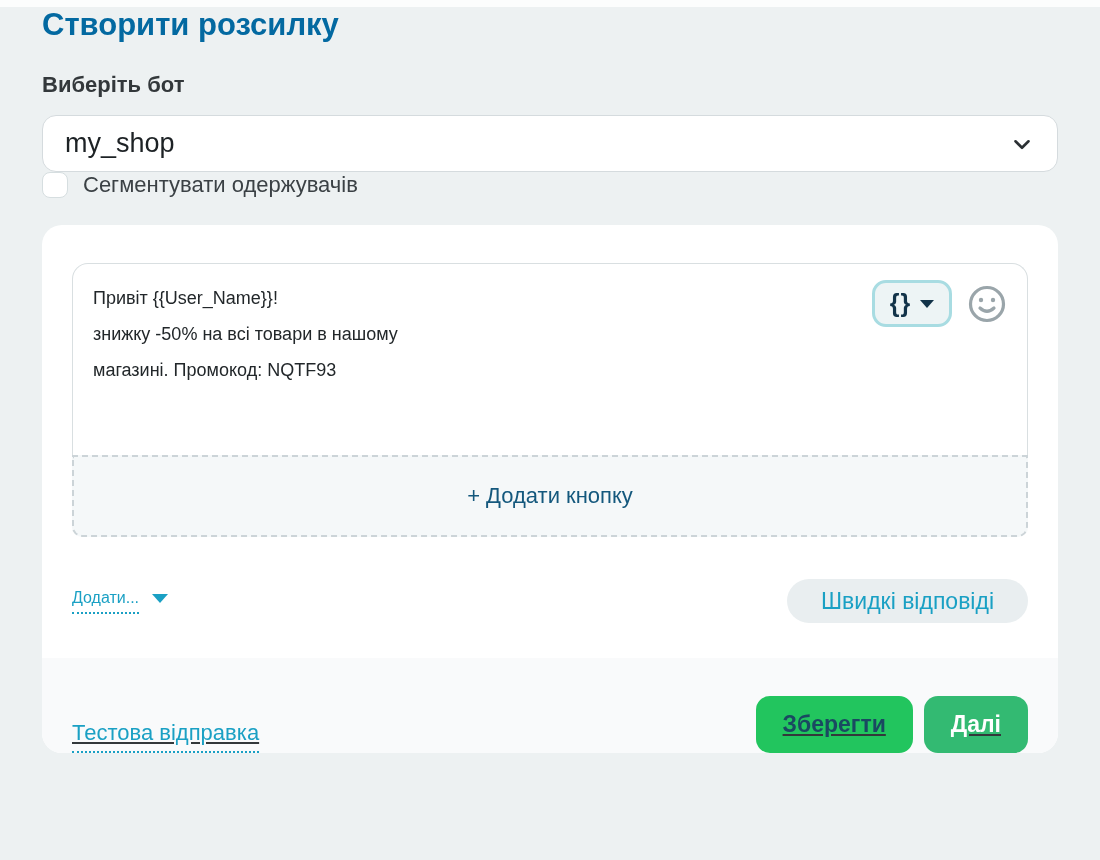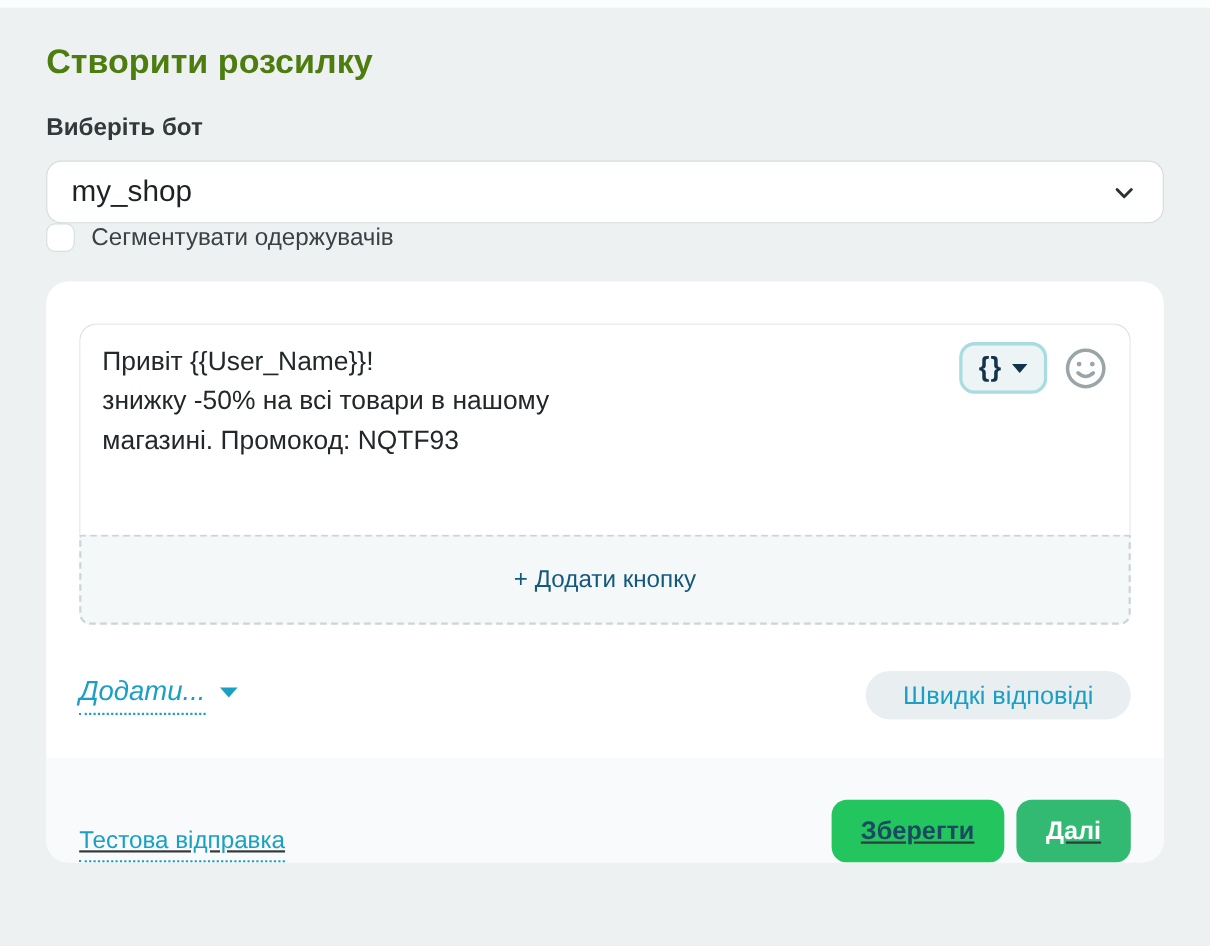--- a/index.html
+++ b/index.html
@@ -7,24 +7,23 @@
   body {
     background: #edf1f2;
     font-family: "Liberation Sans", sans-serif;
     color: #33383b;
     overflow: hidden;
   }
   .top-strip { height: 7px; background: #fcfdfd; }
   .page { padding: 0 42px; }
 
   .page-title {
-    margin-top: 31px;
     font-size: 31px;
     font-weight: 700;
-    color: #4d7c0f;
+    color: #0369a1;
   }
 
   .field-label {
     margin-top: 29px;
     font-size: 22px;
     font-weight: 700;
     color: #33383b;
   }
 
   .select {
@@ -69,21 +68,21 @@
     position: relative;
     height: 192px;
     border: 1.5px solid #d9dfe1;
     border-bottom: none;
     border-radius: 16px 16px 0 0;
     padding: 16px 20px;
     background: #ffffff;
     cursor: text;
   }
   .msg-line {
-    font-size: 24px;
+    font-size: 18px;
     line-height: 36px;
     color: #22272a;
     white-space: pre;
   }
   .msg-tools {
     position: absolute;
     top: 16px; right: 20px;
     display: flex;
     align-items: center;
     gap: 15px;
@@ -134,25 +133,24 @@
     align-items: center;
     justify-content: space-between;
     height: 56px;
   }
   .add-more {
     display: flex;
     align-items: center;
     cursor: pointer;
   }
   .add-more-text {
-    font-size: 25px;
+    font-size: 16px;
     color: #1aa0c4;
     border-bottom: 2px dotted #1aa0c4;
     padding-bottom: 5px;
-    font-style: italic;
   }
   .add-more .caret-teal {
     width: 0; height: 0;
     border-left: 8px solid transparent;
     border-right: 8px solid transparent;
     border-top: 9px solid #1aa0c4;
     margin-left: 13px;
     margin-bottom: 5px;
   }
   .quick-replies {

